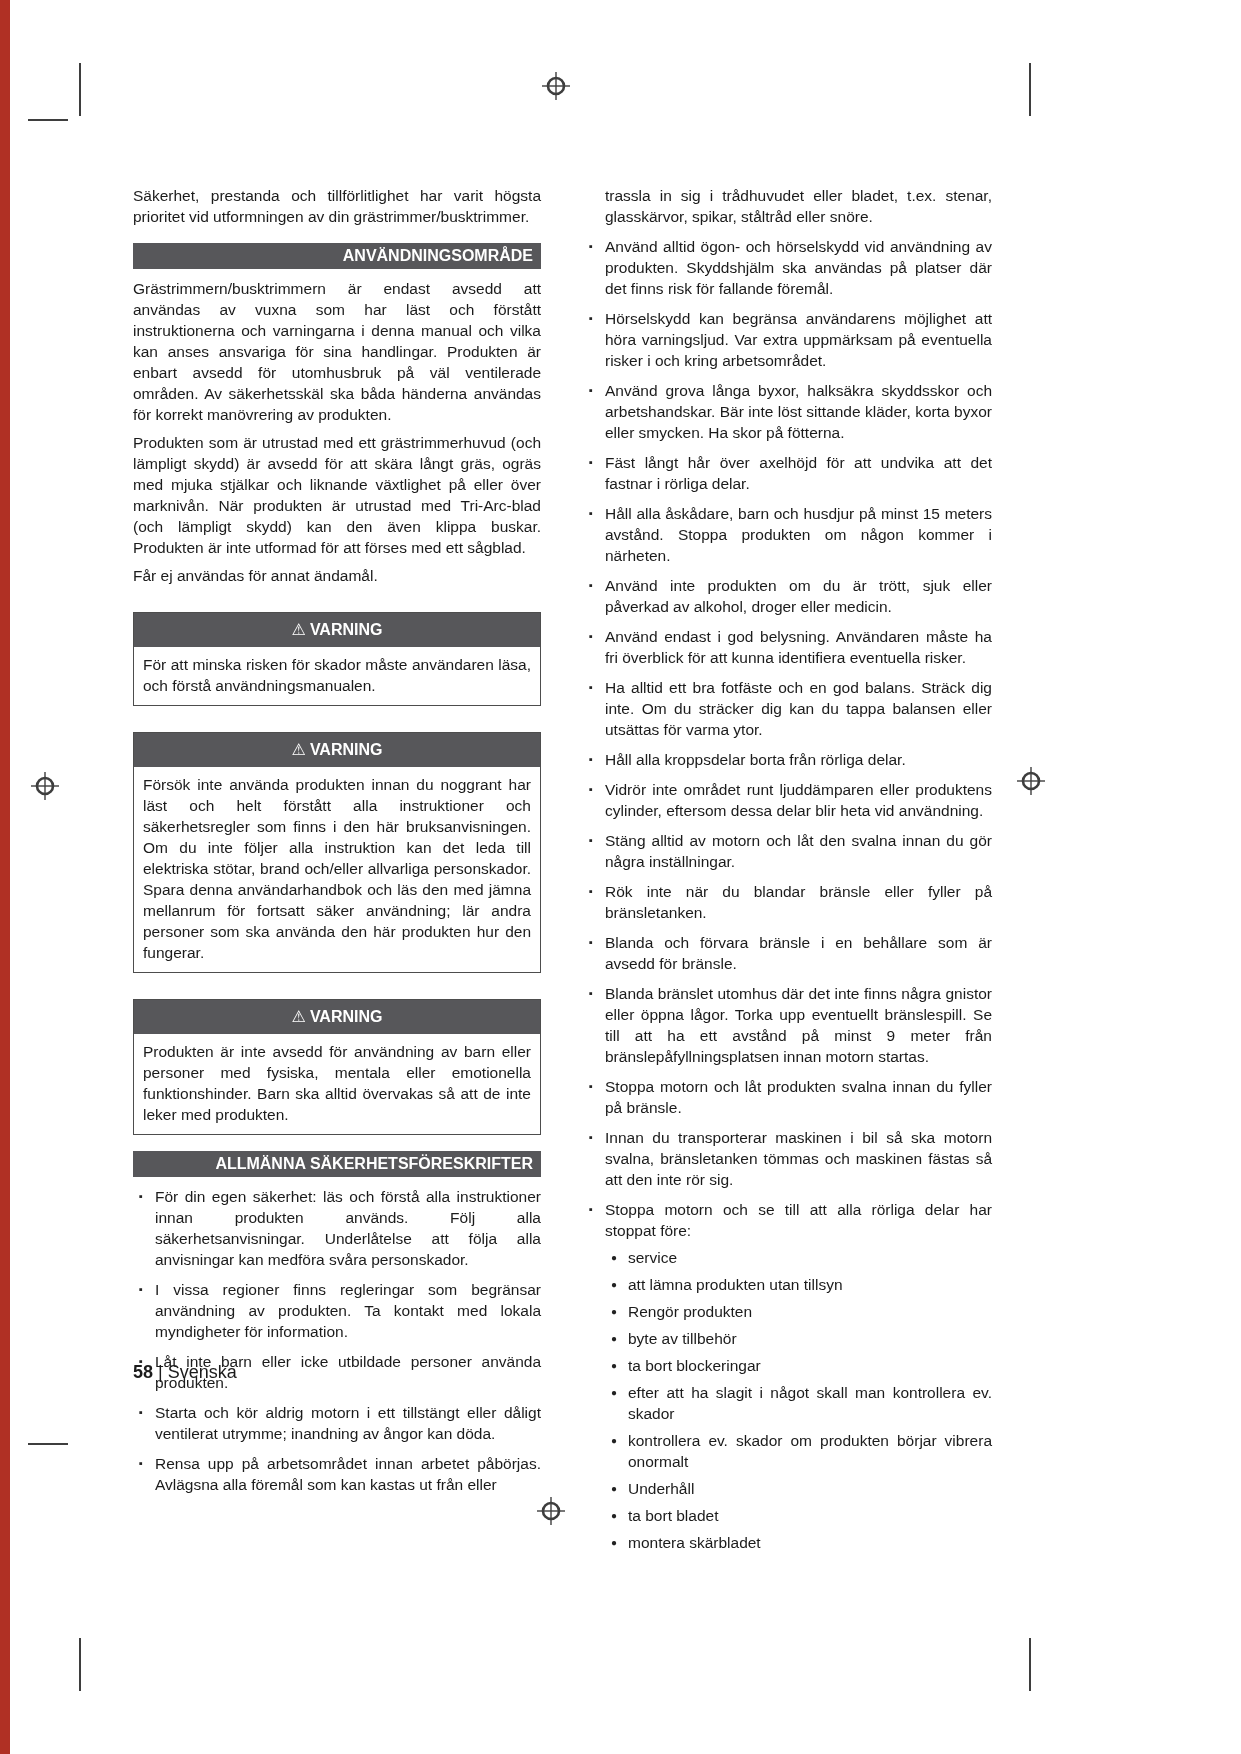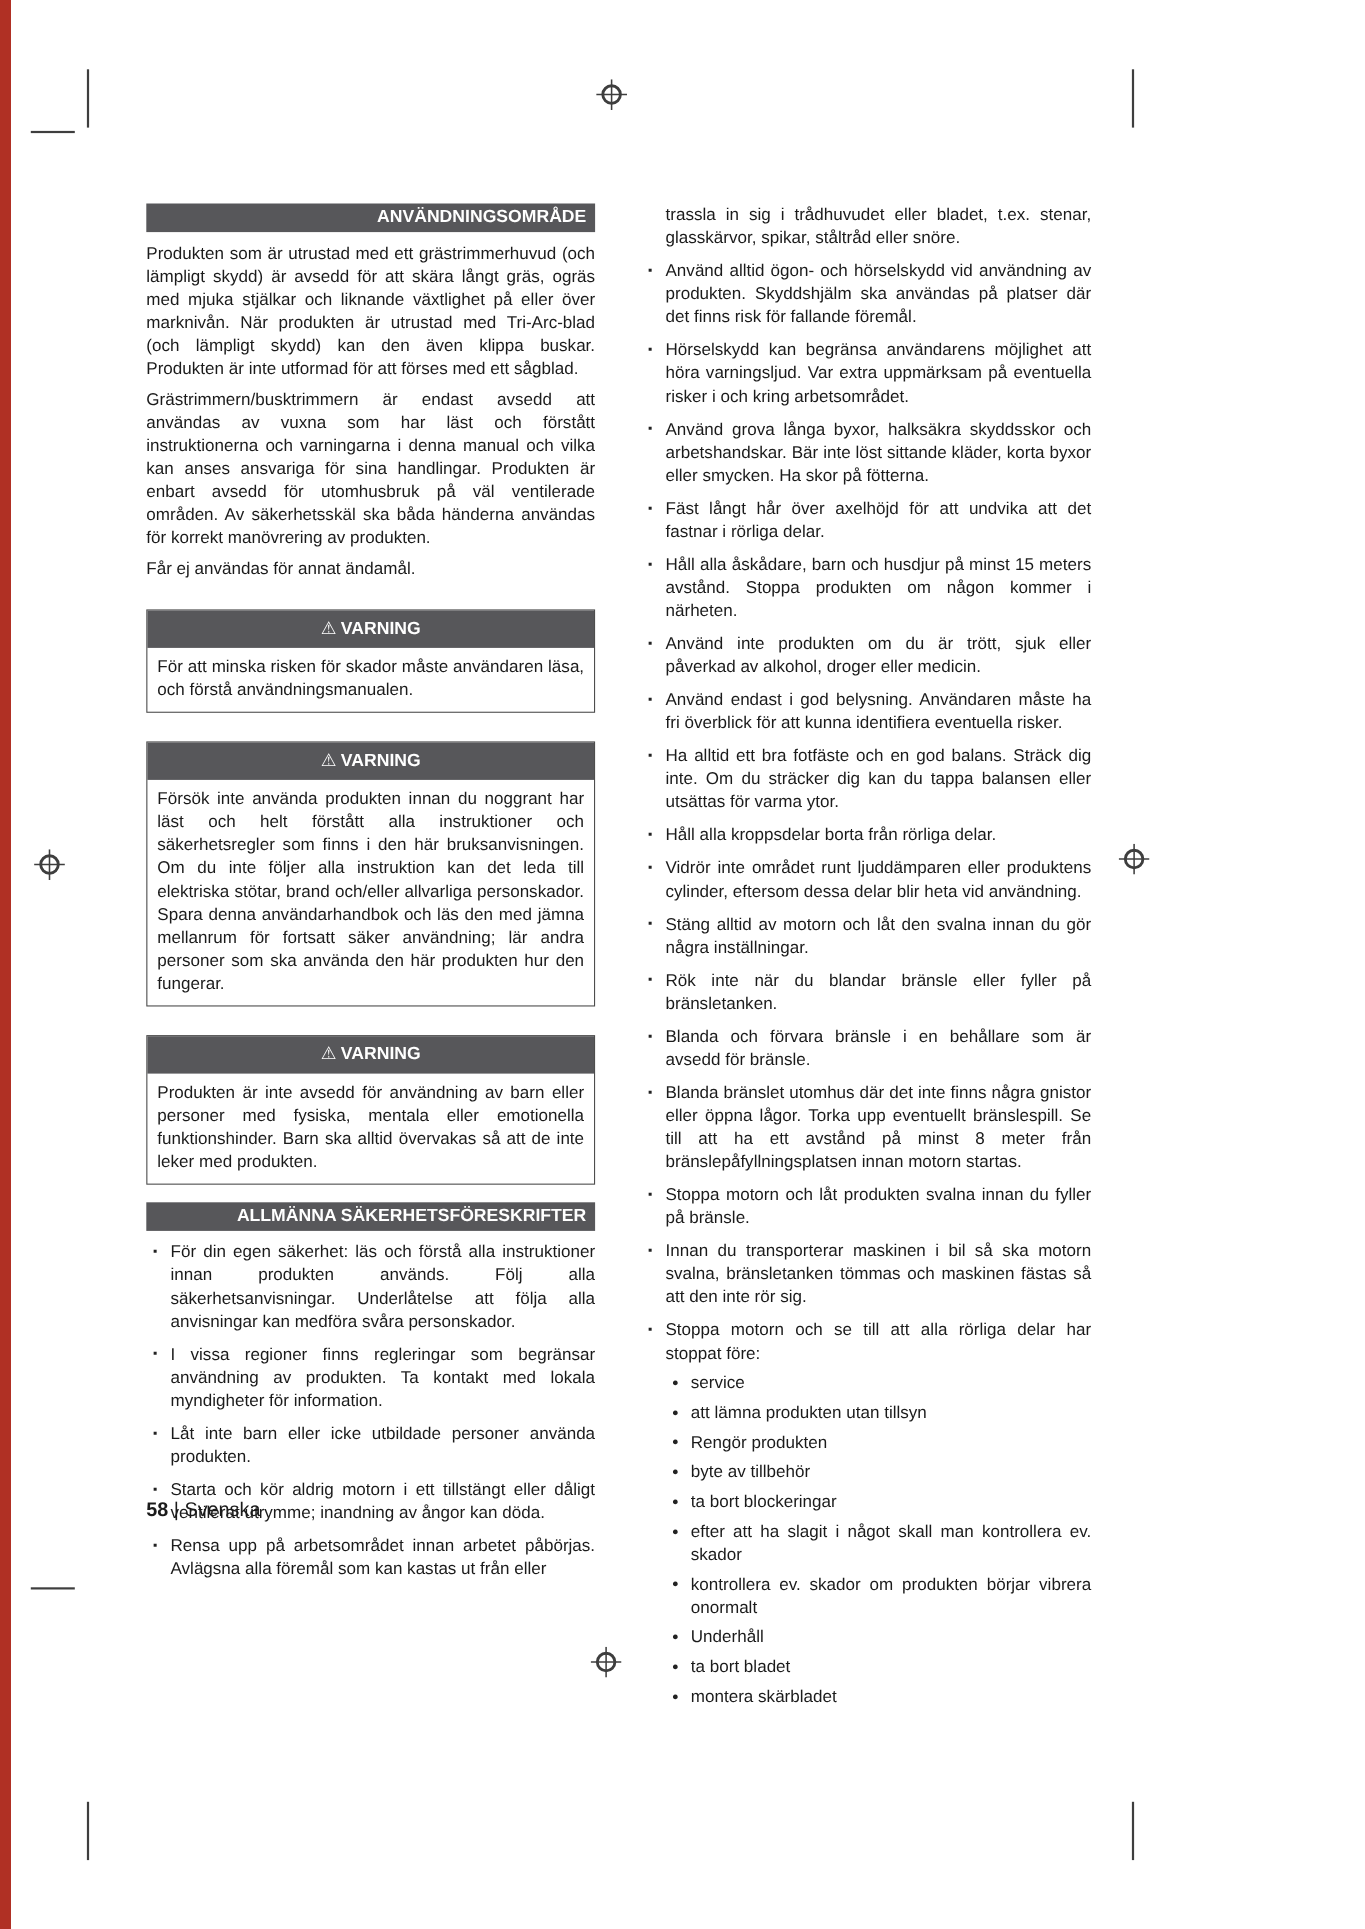--- a/index.html
+++ b/index.html
@@ -105,28 +105,29 @@
   <circle cx="14" cy="14" r="8" fill="none" stroke="#3e3e3e" stroke-width="2.6"></circle>
 </svg>
 <svg class="regmark bottom" viewBox="0 0 28 28">
   <line x1="14" y1="0" x2="14" y2="28" stroke="#3e3e3e" stroke-width="1.4"></line>
   <line x1="0" y1="14" x2="28" y2="14" stroke="#3e3e3e" stroke-width="1.4"></line>
   <circle cx="14" cy="14" r="8" fill="none" stroke="#3e3e3e" stroke-width="2.6"></circle>
 </svg>
 
 <div class="col col-left">
 
+  <p class="para">Säkerhet, prestanda och tillförlitlighet har varit högsta prioritet vid utformningen av din grästrimmer/busktrimmer.</p>
 
   <div class="section-header">ANVÄNDNINGSOMRÅDE</div>
 
   <div>
 
+      <p class="para">Grästrimmern/busktrimmern är endast avsedd att användas av vuxna som har läst och förstått instruktionerna och varningarna i denna manual och vilka kan anses ansvariga för sina handlingar. Produkten är enbart avsedd för utomhusbruk på väl ventilerade områden. Av säkerhetsskäl ska båda händerna användas för korrekt manövrering av produkten.</p>
+
       <p class="para">Produkten som är utrustad med ett grästrimmerhuvud (och lämpligt skydd) är avsedd för att skära långt gräs, ogräs med mjuka stjälkar och liknande växtlighet på eller över marknivån. När produkten är utrustad med Tri-Arc-blad (och lämpligt skydd) kan den även klippa buskar. Produkten är inte utformad för att förses med ett sågblad.</p>
-
-      <p class="para">Grästrimmern/busktrimmern är endast avsedd att användas av vuxna som har läst och förstått instruktionerna och varningarna i denna manual och vilka kan anses ansvariga för sina handlingar. Produkten är enbart avsedd för utomhusbruk på väl ventilerade områden. Av säkerhetsskäl ska båda händerna användas för korrekt manövrering av produkten.</p>
 
 
       <p class="para">Får ej användas för annat ändamål.</p>
     </div>
 
   <div>
 
       <div class="warning">
         <div class="warning-header">
           <span class="warn-icon">⚠</span><span>VARNING</span>
@@ -247,21 +248,21 @@
         <span class="bullet-text">Rök inte när du blandar bränsle eller fyller på bränsletanken.</span>
       </div>
 
       <div class="bullet">
         <span class="marker">▪</span>
         <span class="bullet-text">Blanda och förvara bränsle i en behållare som är avsedd för bränsle.</span>
       </div>
 
       <div class="bullet">
         <span class="marker">▪</span>
-        <span class="bullet-text">Blanda bränslet utomhus där det inte finns några gnistor eller öppna lågor. Torka upp eventuellt bränslespill. Se till att ha ett avstånd på minst 8 meter från bränslepåfyllningsplatsen innan motorn startas.</span>
+        <span class="bullet-text">Blanda bränslet utomhus där det inte finns några gnistor eller öppna lågor. Torka upp eventuellt bränslespill. Se till att ha ett avstånd på minst 9 meter från bränslepåfyllningsplatsen innan motorn startas.</span>
       </div>
 
       <div class="bullet">
         <span class="marker">▪</span>
         <span class="bullet-text">Stoppa motorn och låt produkten svalna innan du fyller på bränsle.</span>
       </div>
 
       <div class="bullet">
         <span class="marker">▪</span>
         <span class="bullet-text">Innan du transporterar maskinen i bil så ska motorn svalna, bränsletanken tömmas och maskinen fästas så att den inte rör sig.</span>

